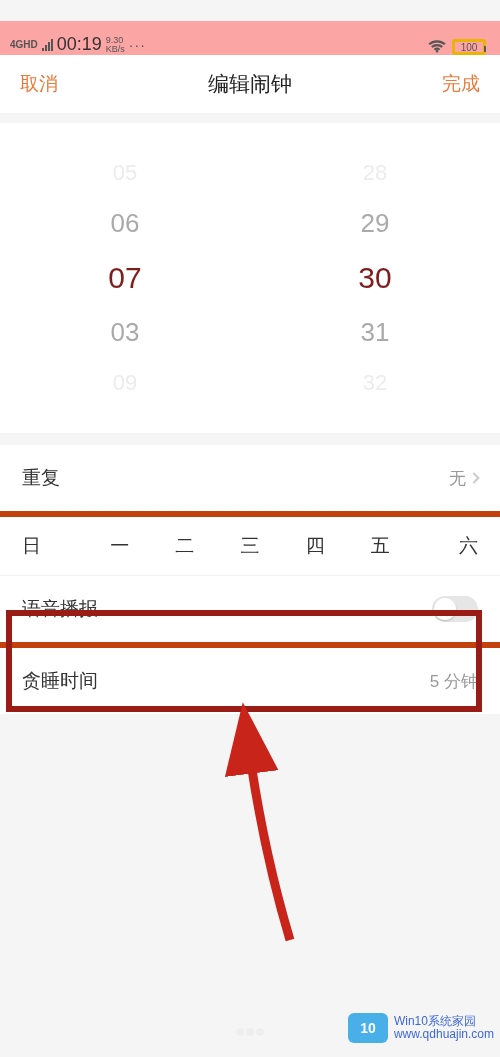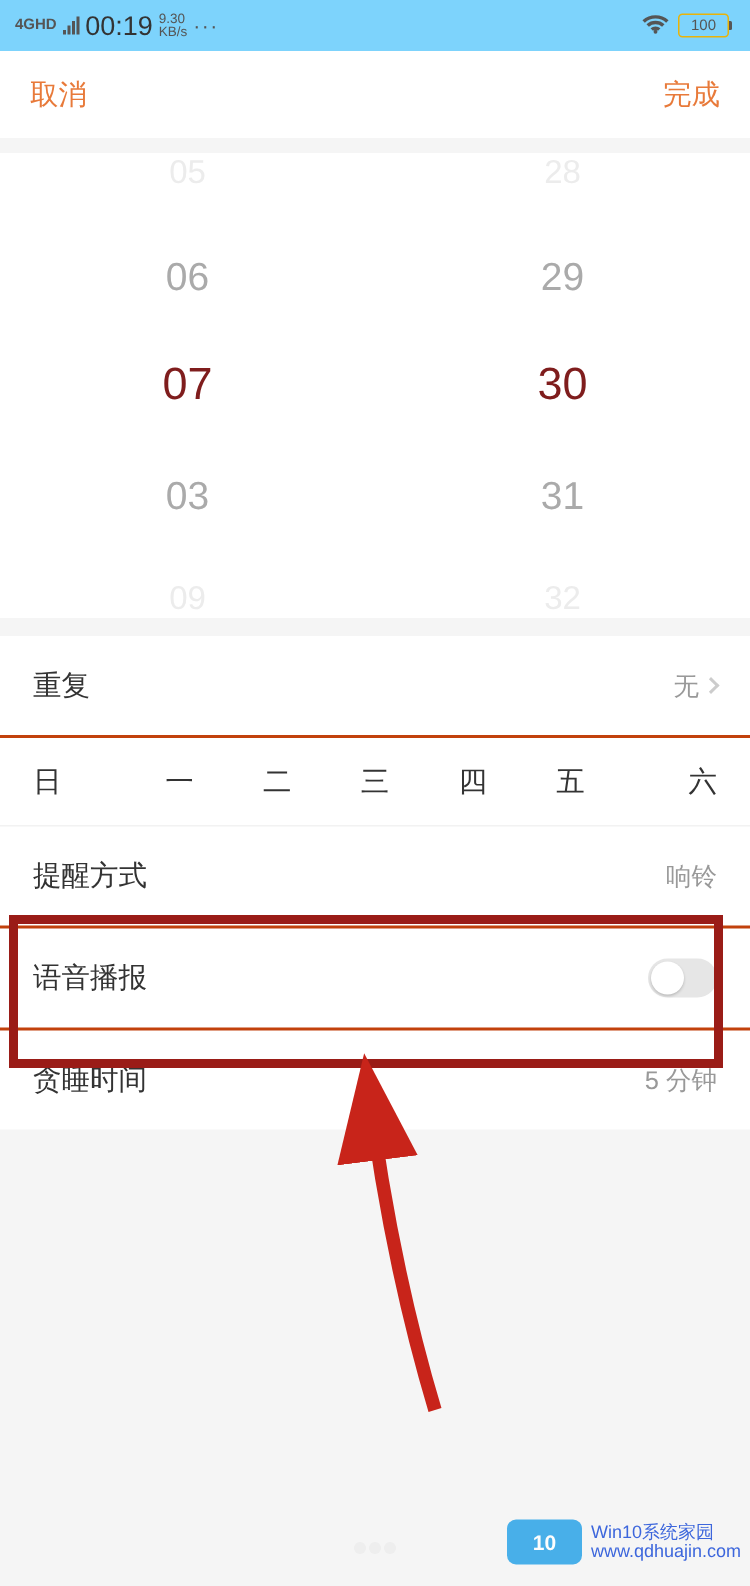--- a/index.html
+++ b/index.html
@@ -9,42 +9,43 @@
     background: #f5f5f5;
     font-family: -apple-system, "Helvetica Neue", "PingFang SC", "Microsoft YaHei", sans-serif;
     color: #333;
     position: relative;
     overflow: hidden;
   }
 
   
   .status-bar {
     height: 34px;
-    background: #7dd3fc;
-    display: flex;
-    align-items: center;
+    background: #fca5a5;
+    display: flex;
+    align-items: flex-end;
     padding: 0 14px 0 10px;
     font-size: 14px;
     color: #555;
+    margin-top: 21px;
   }
   .status-left { display: flex; align-items: center; gap: 4px; }
   .status-net { font-size: 10px; font-weight: bold; line-height: 10px; }
   .status-signal { display: inline-flex; align-items: flex-end; gap: 1px; height: 12px; }
   .status-signal span { width: 2px; background: #555; }
   .status-signal span:nth-child(1){height:3px}
   .status-signal span:nth-child(2){height:6px}
   .status-signal span:nth-child(3){height:9px}
   .status-signal span:nth-child(4){height:12px}
   .status-time { font-size: 18px; font-weight: 500; color:#333; }
   .status-speed { font-size: 9px; line-height: 9px; }
   .status-dots { font-size: 14px; letter-spacing: 1px; }
   .status-right { margin-left: auto; display: flex; align-items: center; gap: 6px; }
   .wifi-icon, .battery { display:inline-flex; }
   .battery-box {
-    border: 1px solid #eab308; border-radius: 3px; width: 34px; height: 16px;
+    border: 3px solid #eab308; border-radius: 3px; width: 34px; height: 16px;
     display: flex; align-items: center; justify-content: center; font-size: 10px;
     position: relative;
   }
   .battery-box::after {
     content:""; position:absolute; right:-3px; top:4px; width:2px; height:6px;
     background:#555; border-radius:0 1px 1px 0;
   }
 
   
   .header {
@@ -64,35 +65,36 @@
     margin-top: 10px;
     height: 310px;
     display: flex;
     position: relative;
   }
   .picker-col {
     flex: 1;
     display: flex;
     flex-direction: column;
     align-items: center;
-    justify-content: space-between;
+    justify-content: center;
+    gap: 22px;
   }
   .picker-col div { font-size: 24px; color: #bbb; }
   .picker-col .f1 { color: #ececec; font-size: 22px; }
   .picker-col .f2 { color: #aaa; font-size: 26px; }
   .picker-col .sel { color: #7f1d1d; font-size: 30px; }
 
   
   .section { background:#fff; margin-top: 12px; }
   .row {
     padding: 20px 22px;
     display: flex;
     align-items: center;
     justify-content: space-between;
-    border-bottom: 2px solid #c2410c;
+    border-bottom: 6px solid #c2410c;
   }
   .row:last-child { border-bottom: none; }
   .row .label { font-size: 19px; color: #333; }
   .row .value { font-size: 17px; color: #999; display:flex; align-items:center; gap:4px; }
   .chevron {
     width: 8px; height: 8px; border-top:2px solid #ccc; border-right:2px solid #ccc;
     transform: rotate(45deg);
   }
 
   .weekdays {
@@ -140,21 +142,21 @@
     position: absolute;
     right: 6px;
     bottom: 14px;
     display: flex;
     align-items: center;
     gap: 6px;
     opacity: .85;
     z-index: 60;
   }
   .watermark .logo {
-    width: 50px; height: 30px; background:#2aa3e8; border-radius:6px;
+    width: 40px; height: 30px; background:#2aa3e8; border-radius:6px;
     color:#fff; display:flex; align-items:center; justify-content:center;
     font-weight:bold; font-size:14px;
   }
   .watermark .wm-text { font-size: 12px; color:#1d4ed8; line-height:13px; text-align:left; }
 
   
   .nav-indicator {
     position:absolute; bottom:0; left:0; right:0; height:50px;
     display:flex; align-items:center; justify-content:center;
     color:#e8e8e8;
@@ -186,20 +188,21 @@
         </svg>
     </span>
     <span class="battery">
       <span class="battery-box">100</span>
     </span>
   </div>
 </div>
 
 <div class="header">
   <span class="btn">取消</span>
+  <span class="title">编辑闹钟</span>
   <span class="btn">完成</span>
 </div>
 
 <div class="picker">
   <div class="picker-col">
     <div class="f1">05</div>
     <div class="f2">06</div>
     <div class="sel">07</div>
     <div class="f2">03</div>
     <div class="f1">09</div>
@@ -225,26 +228,20 @@
   <div class="weekdays">
     <div>日</div>
     <div>一</div>
     <div>二</div>
     <div>三</div>
     <div>四</div>
     <div>五</div>
     <div>六</div>
   </div>
 
-  <div class="row">
-    <span class="label">提醒方式</span>
-    <span class="value">
-        <span>响铃</span>
-      </span>
-  </div>
 
 
   <div class="row">
     <span class="label">语音播报</span>
     <span class="toggle"></span>
   </div>
 
   <div class="row">
     <span class="label">贪睡时间</span>
     <span class="value">

